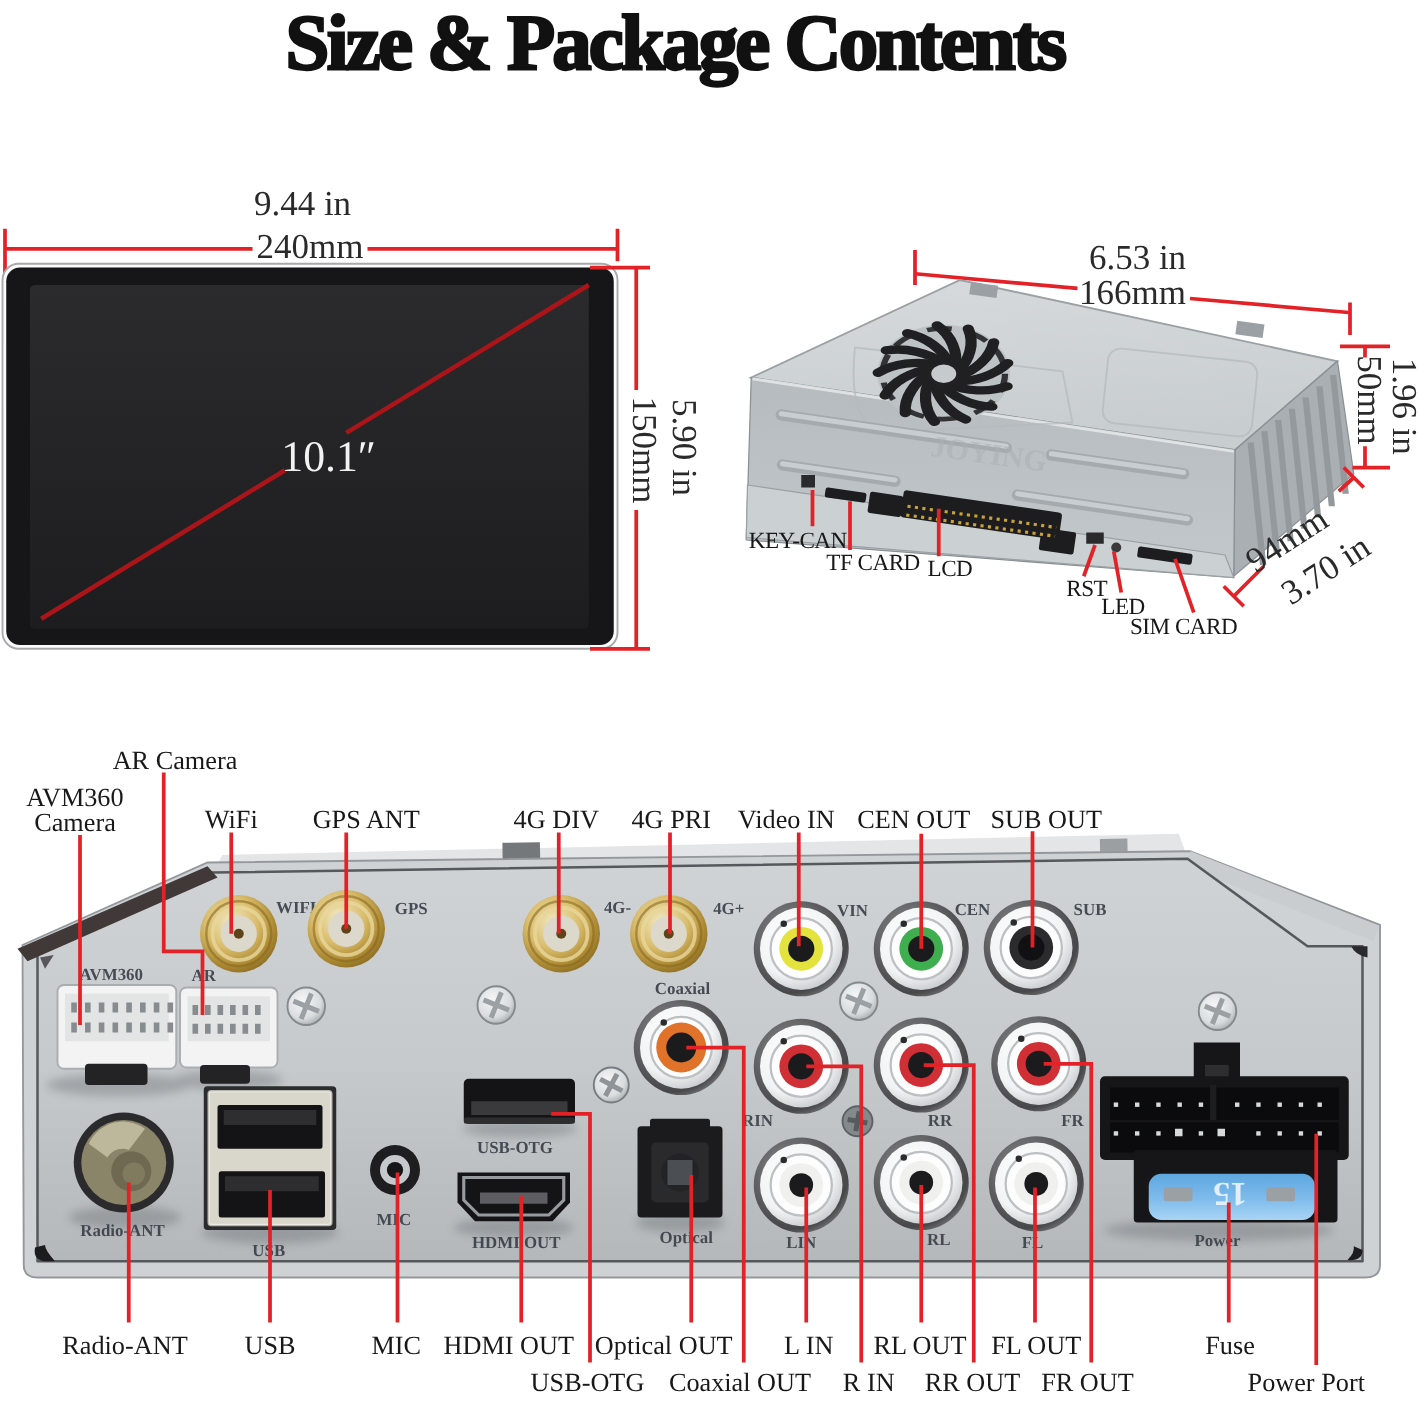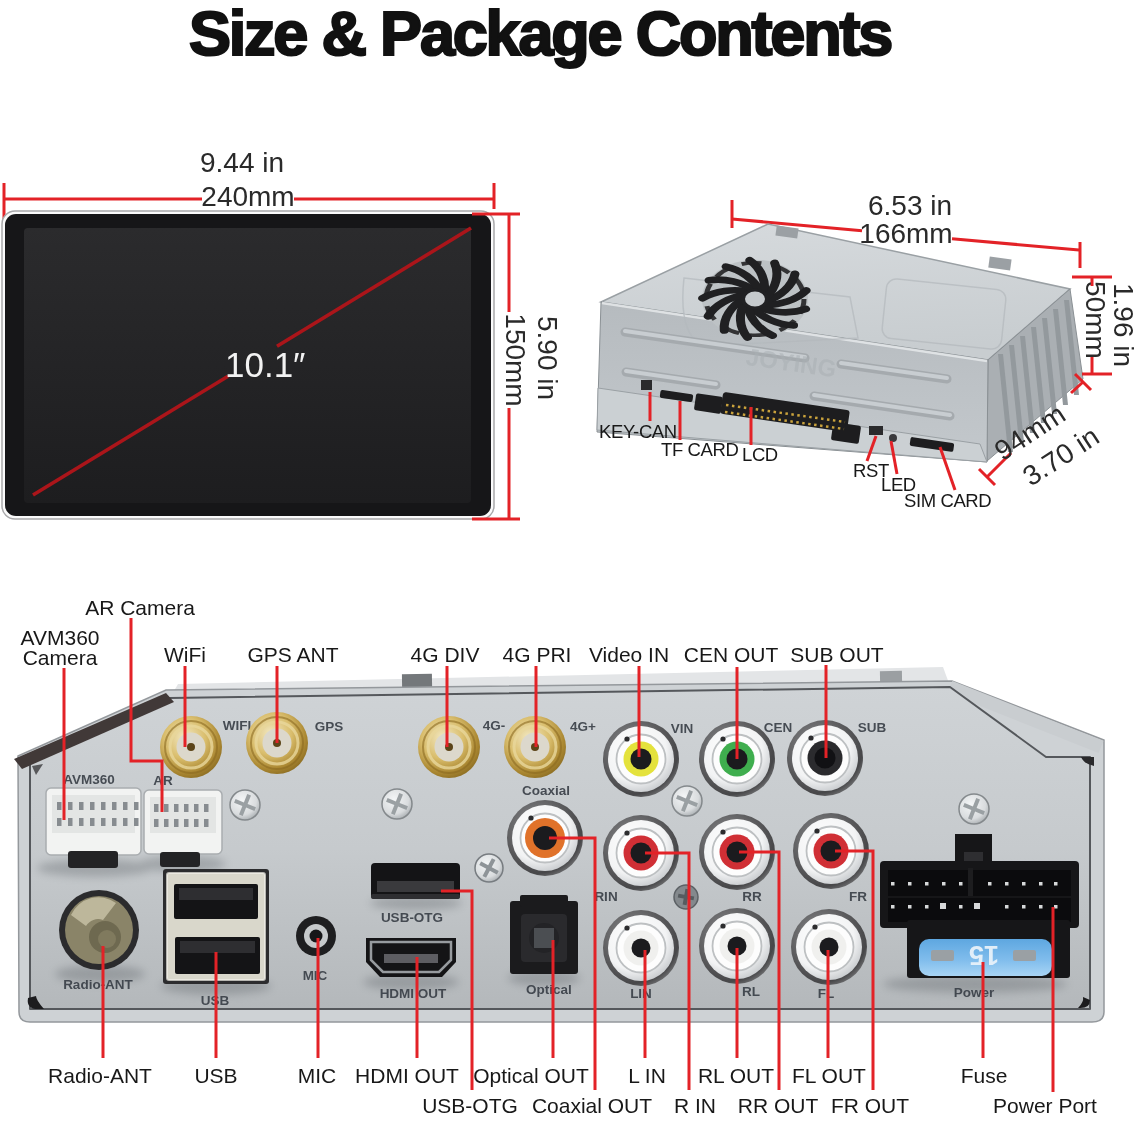--- a/index.html
+++ b/index.html
@@ -1,16 +1,16 @@
 <!DOCTYPE html>
 <html><head>
 <meta charset="utf-8">
 <style>
 html,body{margin:0;padding:0;background:#fff;}
-#page{position:relative;width:1134px;height:1142px;overflow:hidden;font-family:Liberation Sans, sans-serif;}
+#page{position:relative;width:1134px;height:1142px;overflow:hidden;font-family:Liberation Serif, serif;}
 svg{display:block;}
 </style>
 </head>
 <body>
 <div id="page">
 <svg width="1134" height="1142" viewBox="0 0 1134 1142">
 <defs>
 <linearGradient id="panelg" x1="0" y1="0" x2="0" y2="1">
  <stop offset="0" stop-color="#cfd3d6"></stop>
  <stop offset="0.5" stop-color="#c6cacd"></stop>

